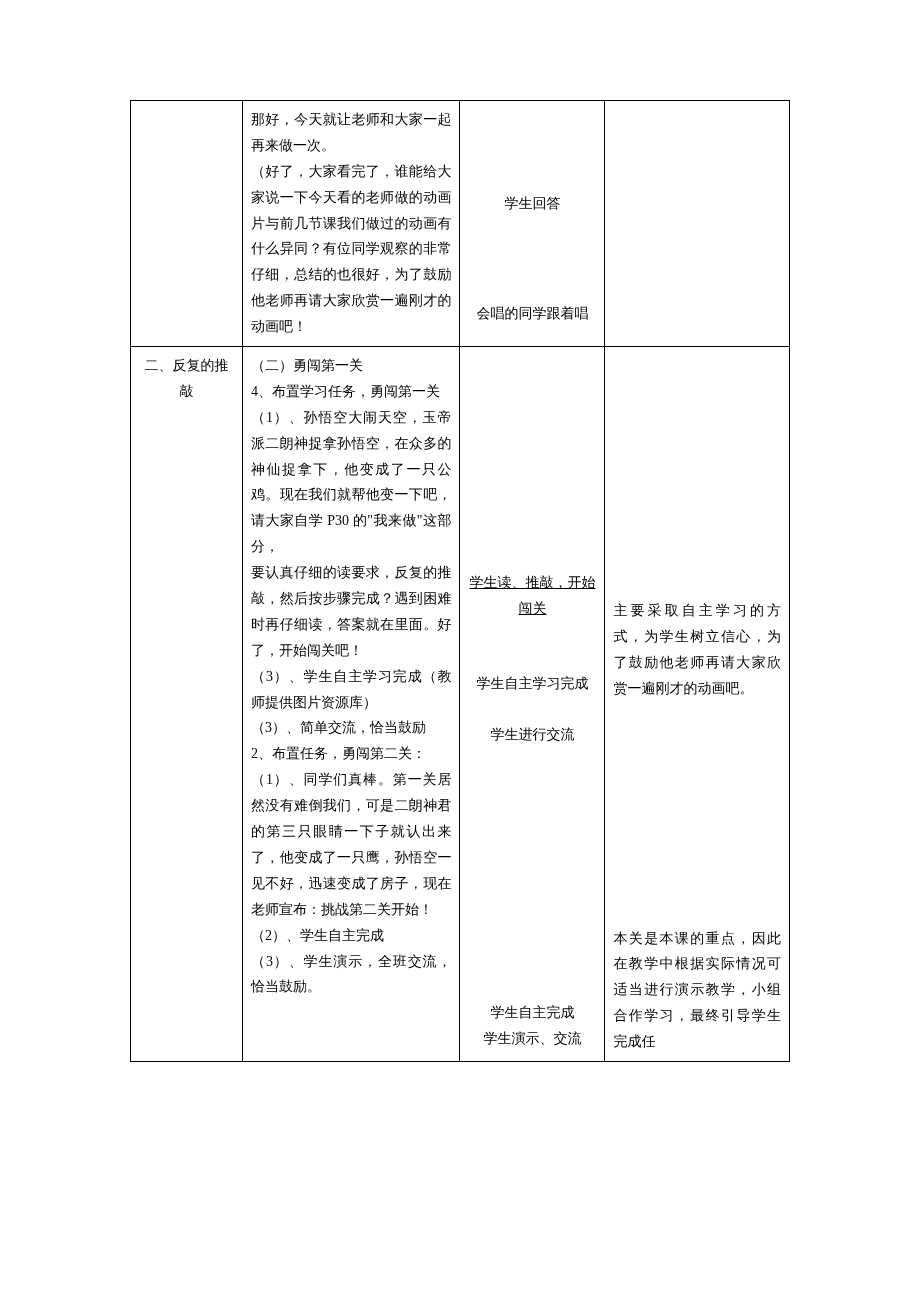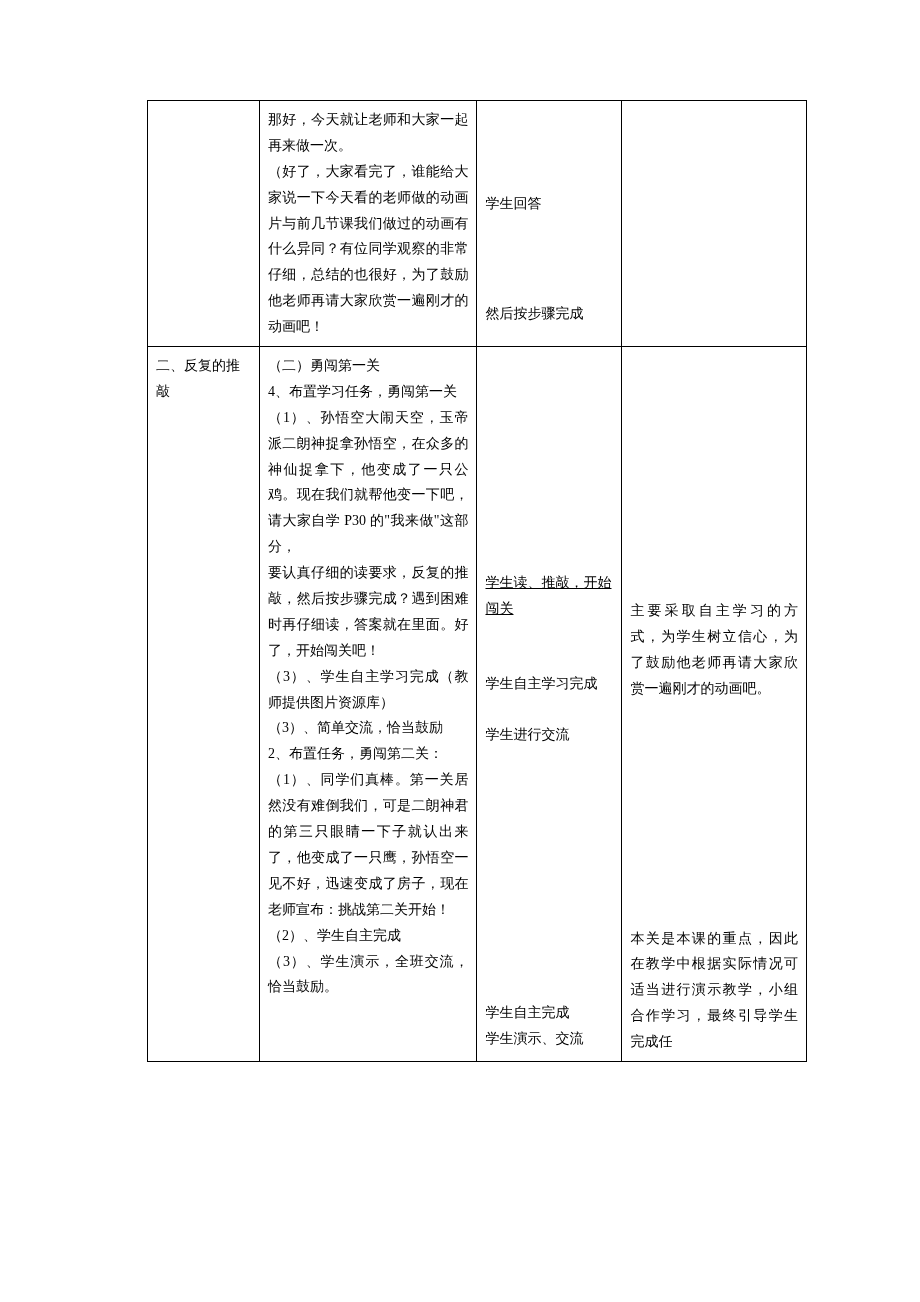--- a/index.html
+++ b/index.html
@@ -13,27 +13,26 @@
       font-size: 14px;
       line-height: 1.8;
       color: #000;
       padding: 100px 130px;
       width: 920px;
     }
     table {
       width: 100%;
       border-collapse: collapse;
       table-layout: fixed;
-      margin-left: 17px;
     }
     td {
       border: 1px solid #000;
       padding: 6px 8px;
       vertical-align: top;
-      text-align: left;
+      text-align: center;
       font-size: 14px;
       line-height: 1.85;
     }
     .col1 { width: 17%; }
     .col2 { width: 33%; }
     .col3 { width: 22%; }
     .col4 { width: 28%; }
     .justify {
       text-align: justify;
       text-justify: inter-ideograph;
@@ -57,21 +56,21 @@
   </colgroup>
   <tbody>
       <tr>
     <td></td>
     <td class="justify">
       <p>那好，今天就让老师和大家一起再来做一次。</p>
       <p>（好了，大家看完了，谁能给大家说一下今天看的老师做的动画片与前几节课我们做过的动画有什么异同？有位同学观察的非常仔细，总结的也很好，为了鼓励他老师再请大家欣赏一遍刚才的动画吧！</p>
     </td>
     <td>
       <p class="with-top-gap">学生回答</p>
-      <p class="with-top-gap">然后按步骤完成</p>
+      <p class="with-top-gap">会唱的同学跟着唱</p>
     </td>
     <td></td>
   </tr>
   <tr>
     <td>二、反复的推敲</td>
     <td class="justify">
       <p>（二）勇闯第一关</p>
       <p>4、布置学习任务，勇闯第一关</p>
       <p>（1）、孙悟空大闹天空，玉帝派二朗神捉拿孙悟空，在众多的神仙捉拿下，他变成了一只公鸡。现在我们就帮他变一下吧，请大家自学 P30 的"我来做"这部分，</p>
       <p>要认真仔细的读要求，反复的推敲，然后按步骤完成？遇到困难时再仔细读，答案就在里面。好了，开始闯关吧！</p>

